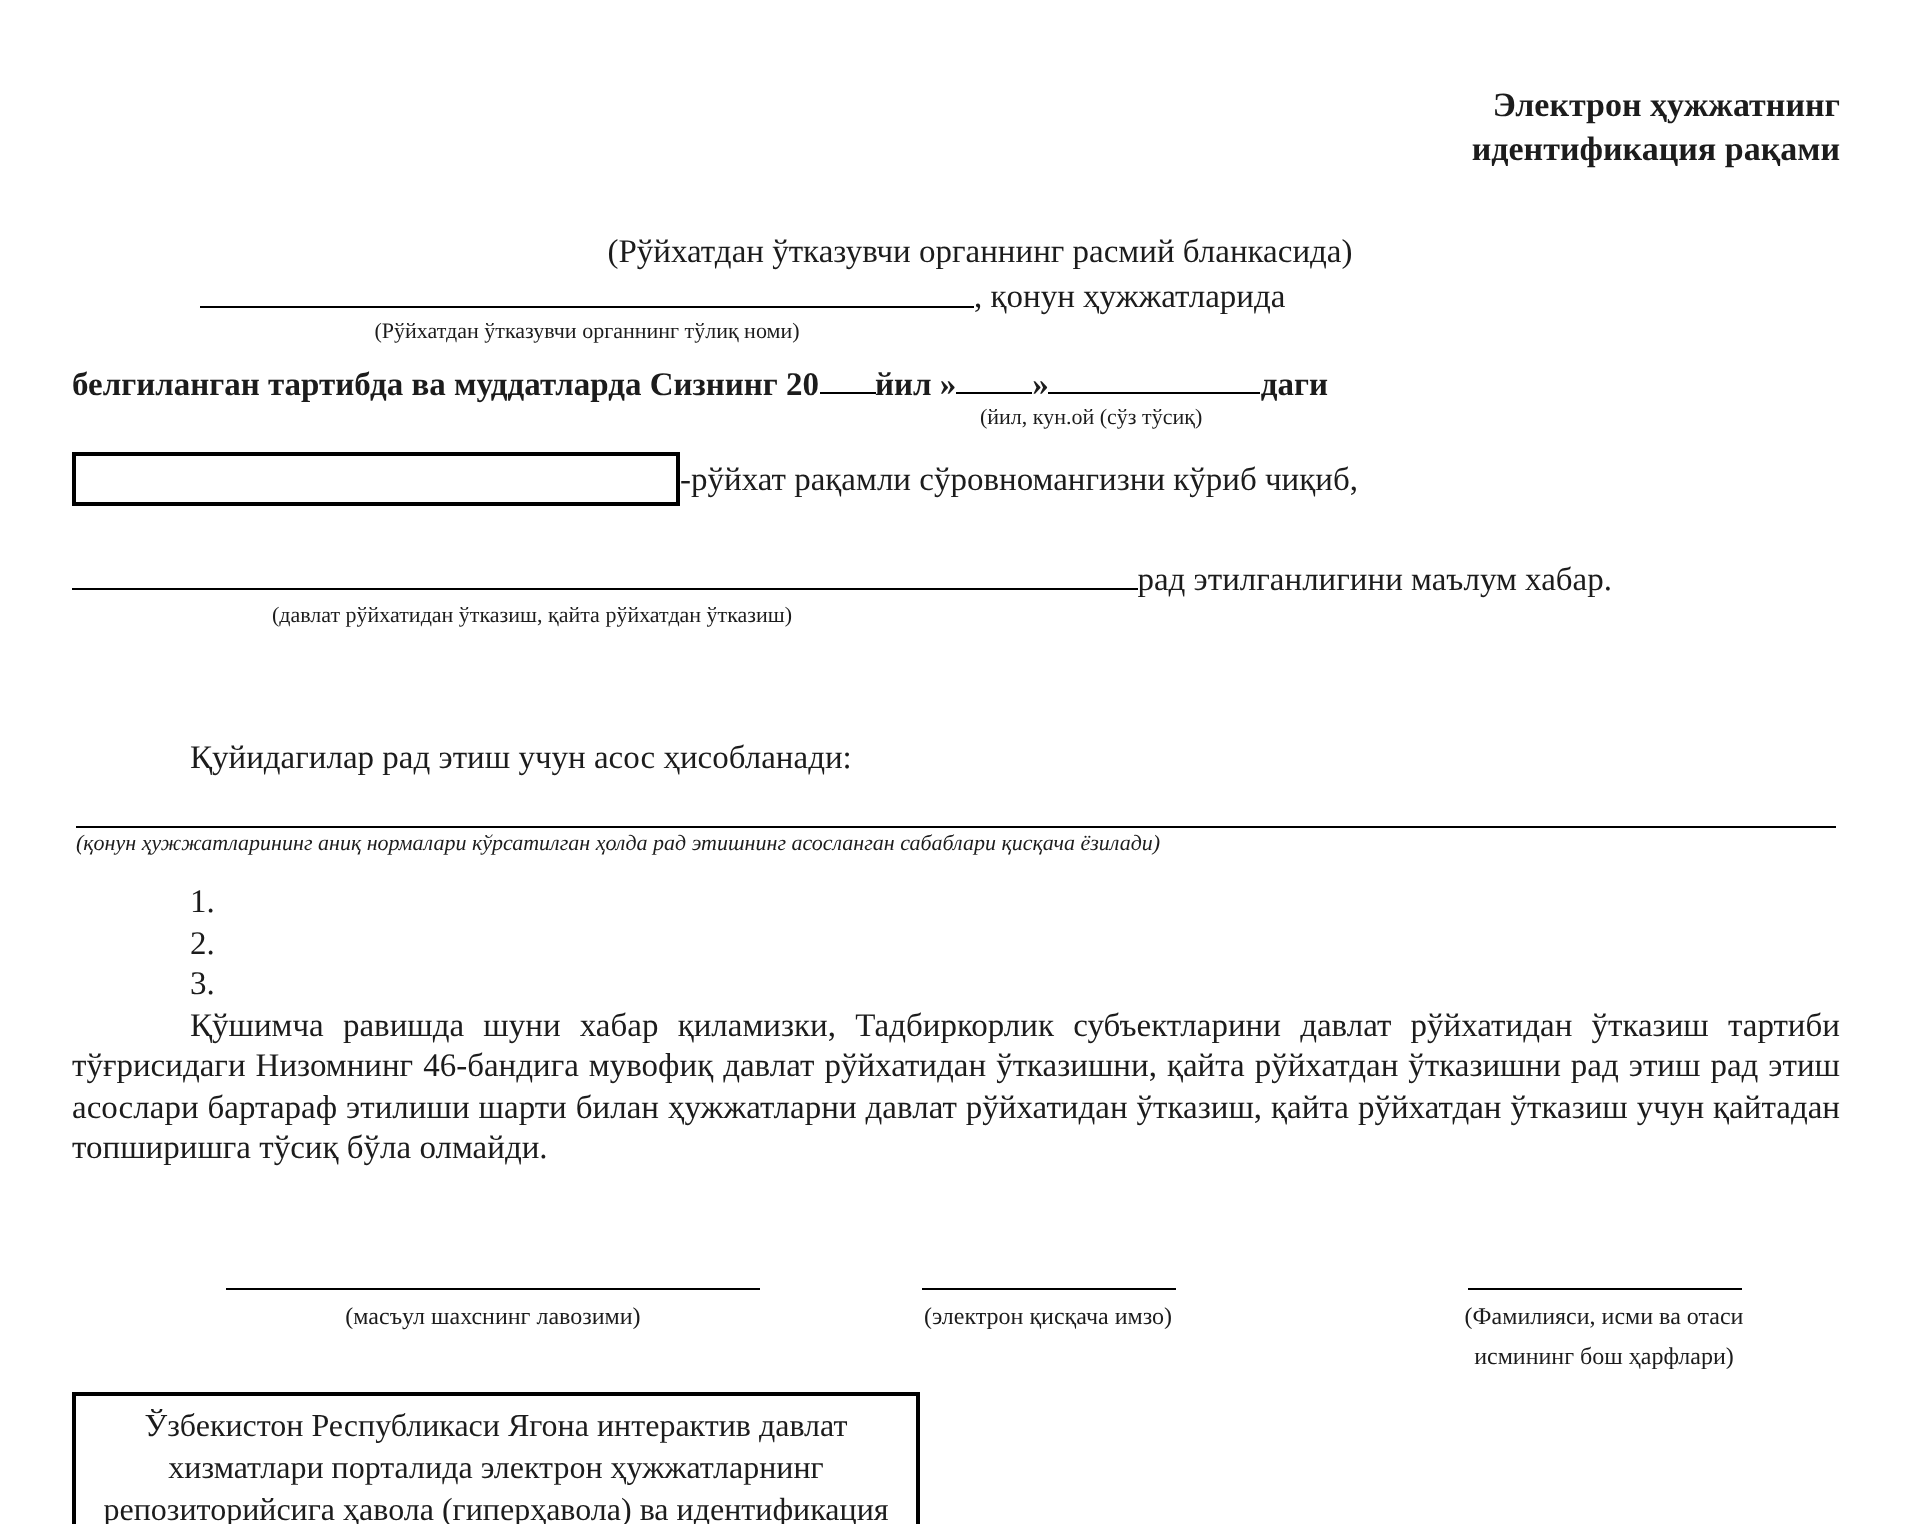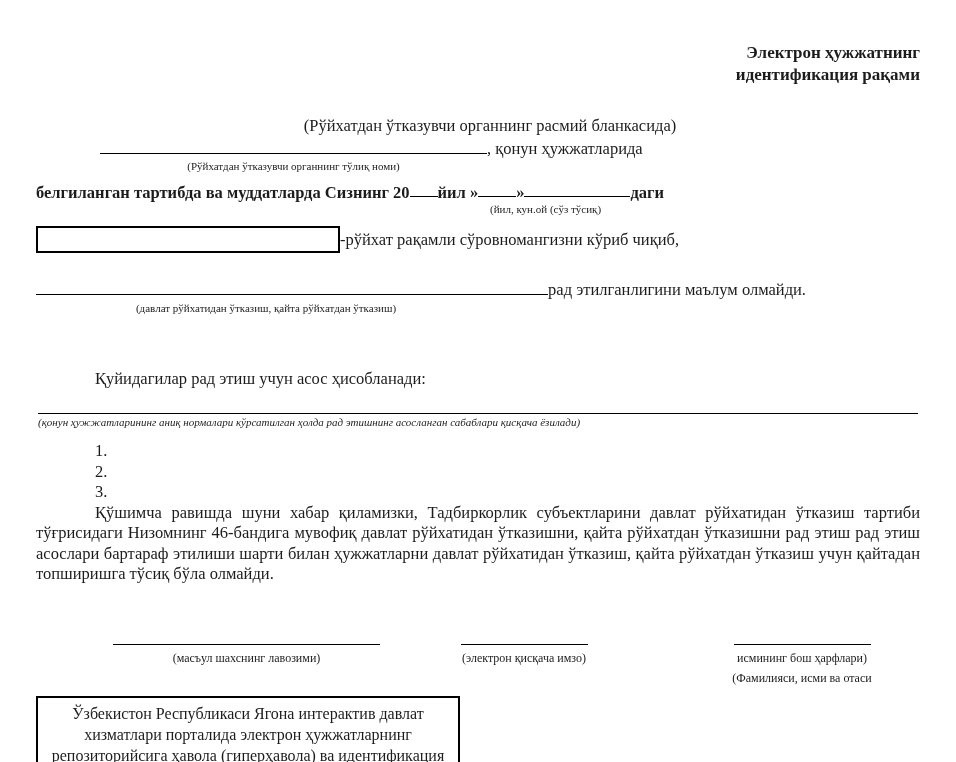--- a/index.html
+++ b/index.html
@@ -110,21 +110,21 @@
   </div>
   <div class="small-note date-note">(йил, кун.ой (сўз тўсиқ)</div>
 
   <div class="request-row">
     <div class="request-box"></div>
     <span>-рўйхат рақамли сўровномангизни кўриб чиқиб,</span>
   </div>
 
   <div class="refusal-row">
     <span class="blank blank-refusal"></span>
-    <span class="refusal-text">рад этилганлигини маълум олмайди.</span>
+    <span class="refusal-text">рад этилганлигини маълум хабар.</span>
   </div>
   <div class="small-note refusal-note">(давлат рўйхатидан ўтказиш, қайта рўйхатдан ўтказиш)</div>
 
   <div class="grounds-heading">Қуйидагилар рад этиш учун асос ҳисобланади:</div>
 
   <div class="blank-grounds"></div>
   <div class="small-note grounds-note">(қонун ҳужжатларининг аниқ нормалари кўрсатилган ҳолда рад этишнинг асосланган сабаблари қисқача ёзилади)</div>
 
   <ul class="grounds-list">
     <li>1.</li>
@@ -138,20 +138,20 @@
     <div class="sig-col sig-col-1">
       <div class="sig-line sig-line-1"></div>
       <div class="sig-label">(масъул шахснинг лавозими)</div>
     </div>
     <div class="sig-col sig-col-2">
       <div class="sig-line sig-line-2"></div>
       <div class="sig-label">(электрон қисқача имзо)</div>
     </div>
     <div class="sig-col sig-col-3">
       <div class="sig-line sig-line-3"></div>
+      <div class="sig-label">(Фамилияси, исми ва отаси</div>
       <div class="sig-label">исмининг бош ҳарфлари)</div>
-      <div class="sig-label">(Фамилияси, исми ва отаси</div>
     </div>
   </div>
 
   <div class="qr-box">Ўзбекистон Республикаси Ягона интерактив давлат хизматлари порталида электрон ҳужжатларнинг репозиторийсига ҳавола (гиперҳавола) ва идентификация рақамини ўз ичига олган QR-код</div>
 
 </div>
 
 </body></html>

